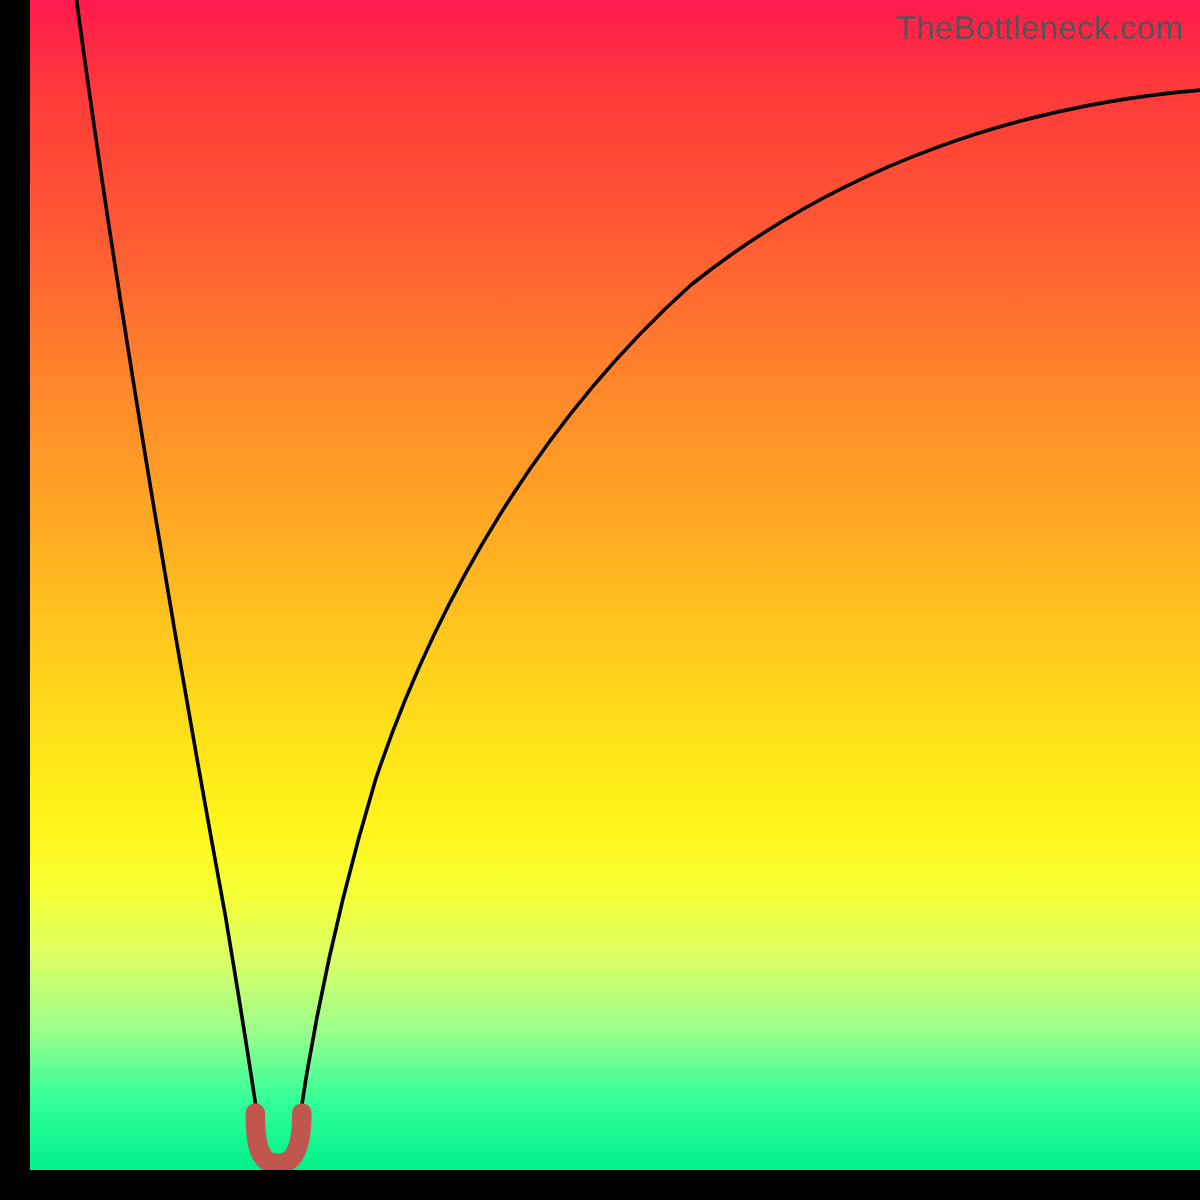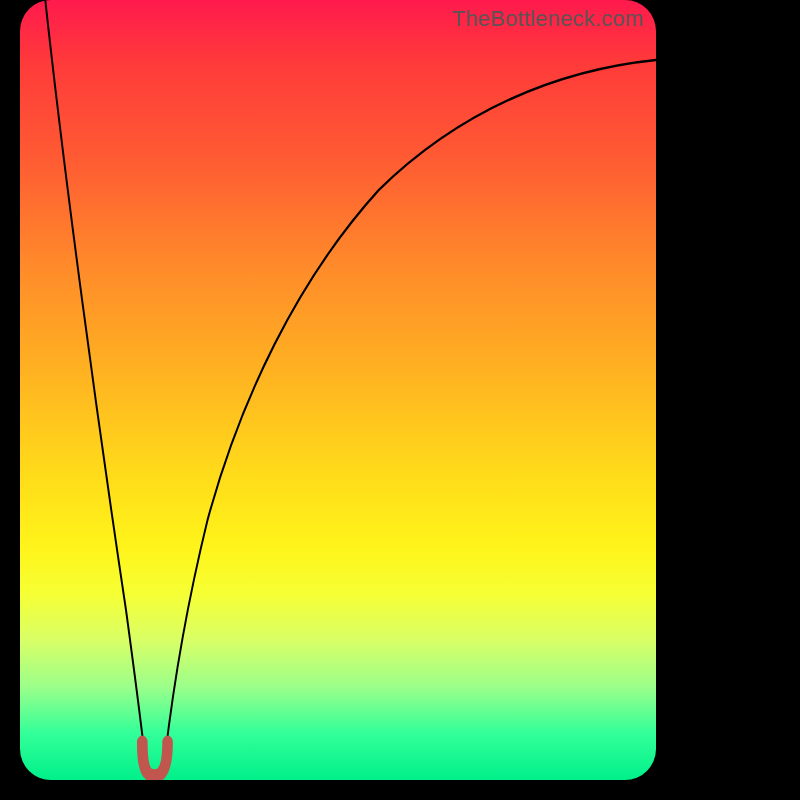--- a/index.html
+++ b/index.html
@@ -3,38 +3,37 @@
 <meta charset="utf-8">
 <style>
   * { margin: 0; padding: 0; box-sizing: border-box; }
   html, body { width: 800px; height: 800px; overflow: hidden; }
   body { font-family: Arial, Helvetica, sans-serif; background: #000; position: relative; }
 
   .frame {
     position: absolute;
     left: 20px;
     top: 0;
-    width: 636px;
+    width: 781px;
     height: 780px;
     background: linear-gradient(
       to bottom,
       #ff1a4d 0%,
       #ff3a3a 8%,
       #ff5a33 20%,
       #ff8a2a 34%,
       #ffb321 48%,
       #ffd91a 60%,
       #fff41a 70%,
       #f6ff33 76%,
       #d9ff66 82%,
       #9cff8a 88%,
       #33ff99 94%,
       #00f08a 100%
     );
-    border-radius: 31px;
   }
 
   .watermark {
     position: absolute;
     top: 6px;
     right: 12px;
     color: #555;
     font-size: 22px;
     font-family: Arial, sans-serif;
     letter-spacing: 0.2px;

